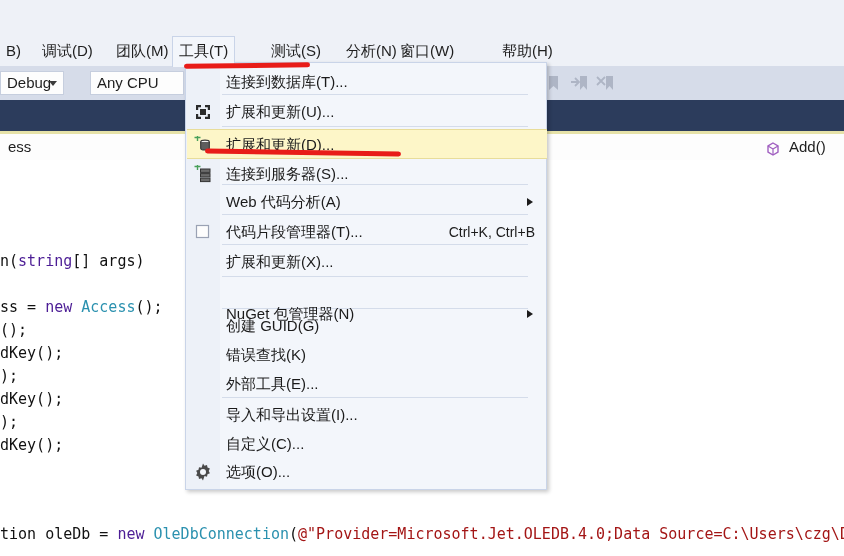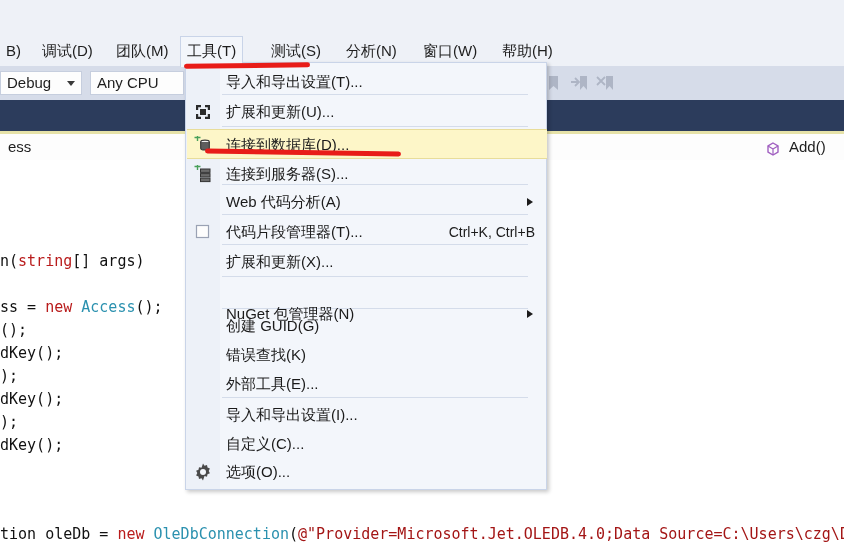--- a/index.html
+++ b/index.html
@@ -47,21 +47,21 @@
     position:absolute;right:8px;top:11px;width:0;height:0;
     border-left:4px solid transparent;border-right:4px solid transparent;border-top:5px solid #3a3a3a;
   }
   
   #editor{position:absolute;left:0;top:160px;width:844px;height:396px;background:#ffffff;}
   .code-line{
     position:absolute;left:0;white-space:pre;
     font-family:"DejaVu Sans Mono","Liberation Mono",monospace;
     font-size:15px;color:#111111;
   }
-  .k-blue{color:#b91c1c;margin-top:36px;}
+  .k-blue{color:#4c1d95;margin-top:36px;}
   .k-type{color:#2b91af;}
   .k-str{color:#a31515;}
   .k-dark{color:#111111;}
   
   #menu{
     position:absolute;left:185px;top:62px;width:362px;height:428px;
     background:#f3f6fb;border:1px solid #c9d4e8;box-sizing:border-box;
     box-shadow:2px 2px 4px rgba(0,0,0,.22);
   }
   #menu-gutter{position:absolute;left:0;top:0;width:34px;height:100%;background:#edf1f8;}
@@ -89,21 +89,21 @@
   #red2{left:205px;top:150px;width:196px;height:5px;transform:rotate(0.9deg);}
 </style>
 </head>
 <body>
 
 <div id="top-strip"></div>
 
 <div id="menubar"></div>
 
 <div id="toolbar">
-  <div class="combo" id="cfg-combo" style="left: 0px; width: 82px;">
+  <div class="combo" id="cfg-combo" style="left: 0px; width: 64px;">
     <span>Debug</span>
     <span class="caret"></span>
   </div>
   <div class="combo" id="plat-combo" style="left: 90px; width: 94px;">
     <span>Any CPU</span>
   </div>
   <div class="tbtn" id="tb0" style="left: 543px;">
     <svg width="22" height="22" viewBox="0 0 22 22">
         <path d="M6 4h9v14l-4.5-4L6 18z" fill="#8e96a8"></path>
       </svg>
@@ -167,36 +167,36 @@
   <div id="menu-items">
       <div class="msep" style="top: 31px;"></div>
       <div class="msep" style="top: 63px;"></div>
       <div class="msep" style="top: 121px;"></div>
       <div class="msep" style="top: 151px;"></div>
       <div class="msep" style="top: 181px;"></div>
       <div class="msep" style="top: 213px;"></div>
       <div class="msep" style="top: 245px;"></div>
       <div class="msep" style="top: 334px;"></div>
       <div class="mi" style="top: 4px;">
-        <span class="mi-label">导入和导出设置(T)...</span>
+        <span class="mi-label">连接到数据库(T)...</span>
       </div>
       <div class="mi" style="top: 34px;">
         <span class="mi-icon"><svg width="20" height="20" viewBox="0 0 20 20">
             <path d="M3 3h5v2.2H5.2V8H3zM12 3h5v5h-2.2V5.2H12zM3 12h2.2v2.8H8V17H3zM14.8 12H17v5h-5v-2.2h2.8z" fill="#2b2b2b"></path>
             <rect x="7" y="7" width="6" height="6" fill="#2b2b2b"></rect>
           </svg></span>
         <span class="mi-label">扩展和更新(U)...</span>
       </div>
       <div class="mi hl" style="top: 66px;">
         <span class="mi-icon"><svg width="20" height="20" viewBox="0 0 20 20">
             <path d="M1.5 2.5h6M4.5 1v5" stroke="#49a05a" stroke-width="1.4"></path>
             <ellipse cx="12" cy="7" rx="4.3" ry="1.8" fill="#f2f2f2" stroke="#3a3a3a" stroke-width="1.2"></ellipse>
             <path d="M7.7 7v6.2c0 1 1.9 1.8 4.3 1.8s4.3-.8 4.3-1.8V7" fill="#5e5e5e" stroke="#3a3a3a" stroke-width="1.2"></path>
           </svg></span>
-        <span class="mi-label">连接到数据库(D)...</span>
+        <span class="mi-label">扩展和更新(D)...</span>
       </div>
       <div class="mi" style="top: 96px;">
         <span class="mi-icon"><svg width="20" height="20" viewBox="0 0 20 20">
             <path d="M1.5 2.5h6M4.5 1v5" stroke="#49a05a" stroke-width="1.4"></path>
             <rect x="7.5" y="5" width="9.5" height="3.4" fill="#6b6b6b" stroke="#333" stroke-width="1"></rect>
             <rect x="7.5" y="9.6" width="9.5" height="3.4" fill="#6b6b6b" stroke="#333" stroke-width="1"></rect>
             <rect x="7.5" y="14.2" width="9.5" height="3.4" fill="#6b6b6b" stroke="#333" stroke-width="1"></rect>
           </svg></span>
         <span class="mi-label">连接到服务器(S)...</span>
       </div>
@@ -241,21 +241,21 @@
           </svg></span>
         <span class="mi-label">选项(O)...</span>
       </div>
     </div>
 </div>
 
 <div id="menubar-items">
     <div class="menubar-item" style="left: 0px; top: 36px; position: absolute;"><span>B)</span></div>
     <div class="menubar-item" style="left: 36px; top: 36px; position: absolute;"><span>调试(D)</span></div>
     <div class="menubar-item" style="left: 110px; top: 36px; position: absolute;"><span>团队(M)</span></div>
-    <div class="menubar-item active" style="left: 180px; top: 36px; position: absolute;"><span>工具(T)</span></div>
+    <div class="menubar-item active" style="left: 172px; top: 36px; position: absolute;"><span>工具(T)</span></div>
     <div class="menubar-item" style="left: 265px; top: 36px; position: absolute;"><span>测试(S)</span></div>
     <div class="menubar-item" style="left: 340px; top: 36px; position: absolute;"><span>分析(N)</span></div>
-    <div class="menubar-item" style="left: 417px; top: 36px; position: absolute;"><span>窗口(W)</span></div>
+    <div class="menubar-item" style="left: 394px; top: 36px; position: absolute;"><span>窗口(W)</span></div>
     <div class="menubar-item" style="left: 496px; top: 36px; position: absolute;"><span>帮助(H)</span></div>
   </div>
 
 <div class="redline" id="red1"></div>
 <div class="redline" id="red2"></div>
 
 </body></html>

